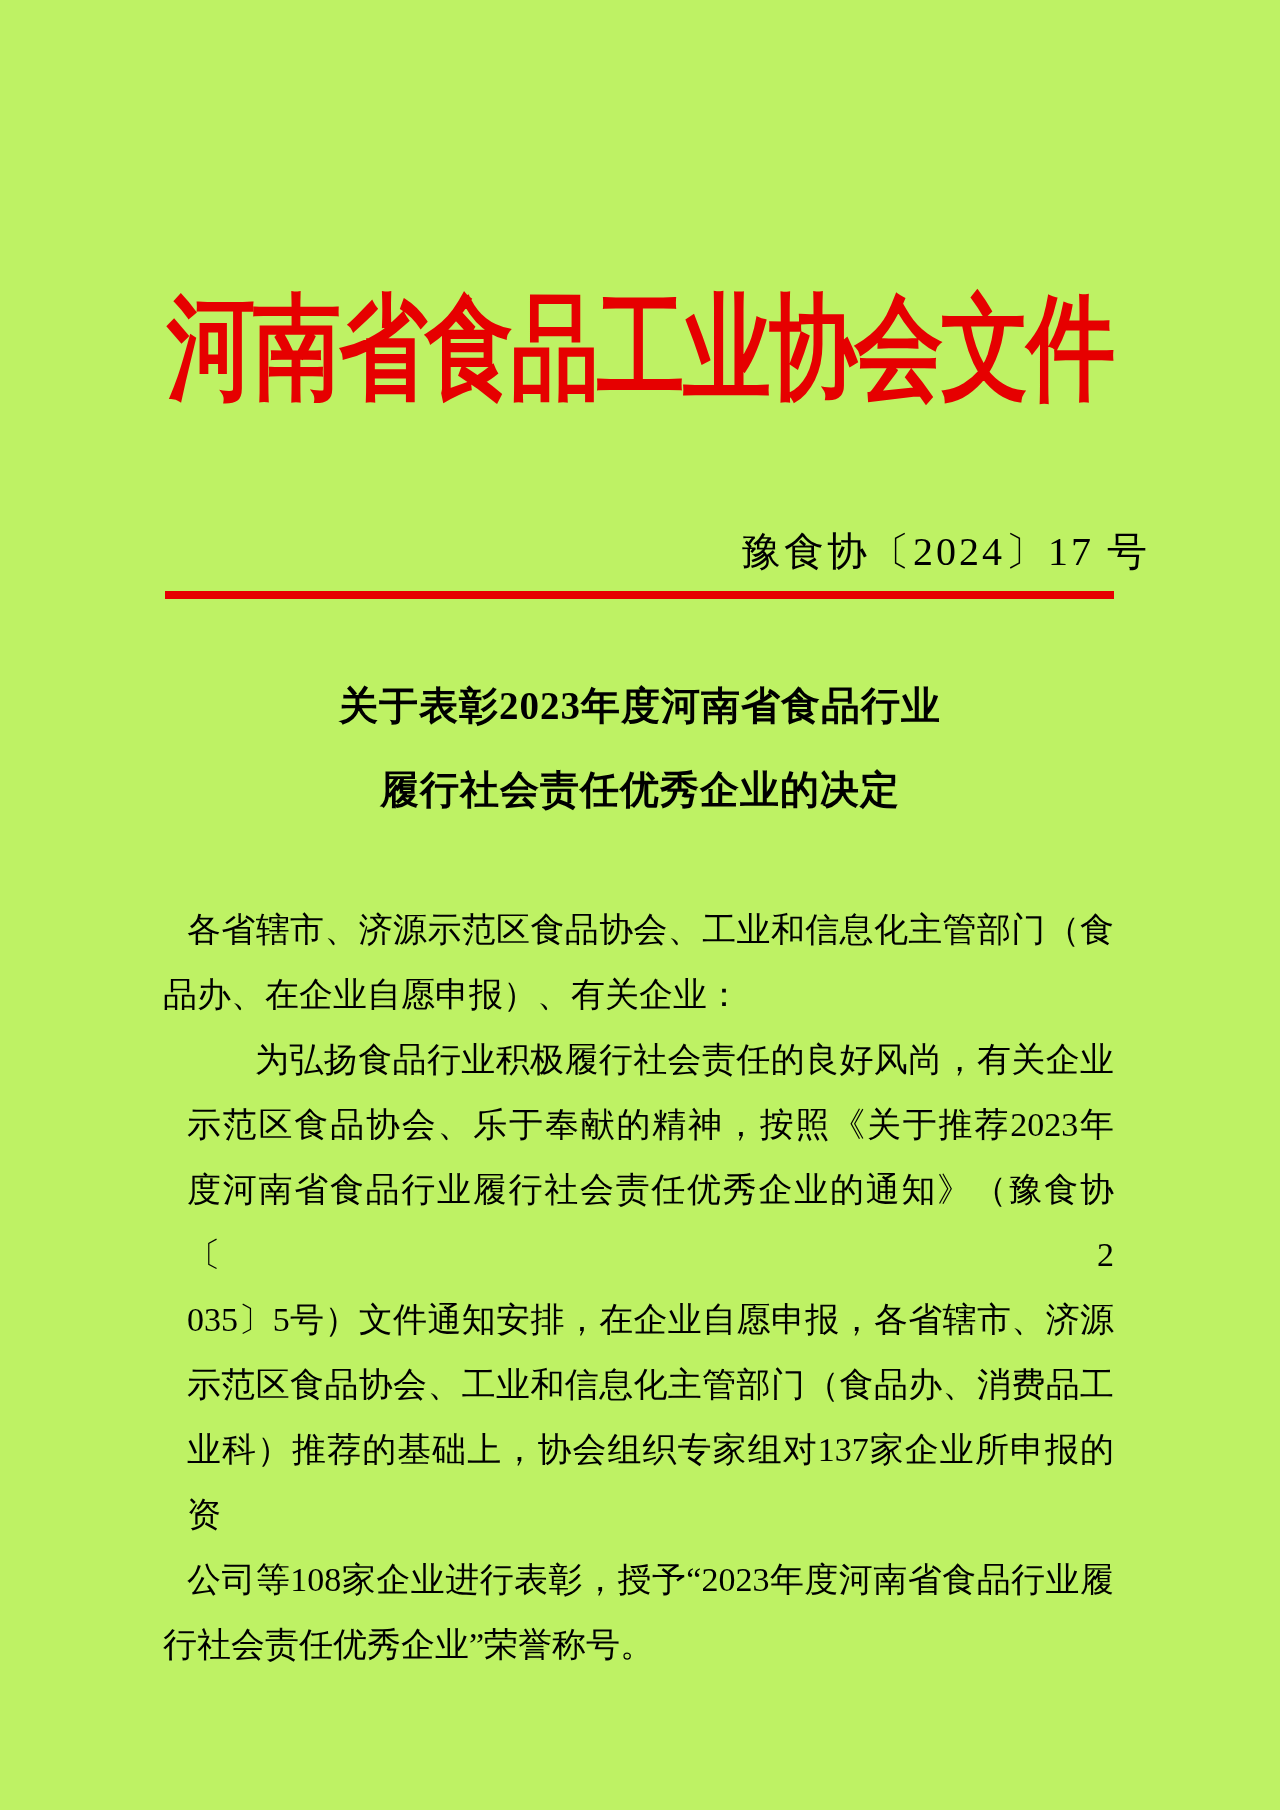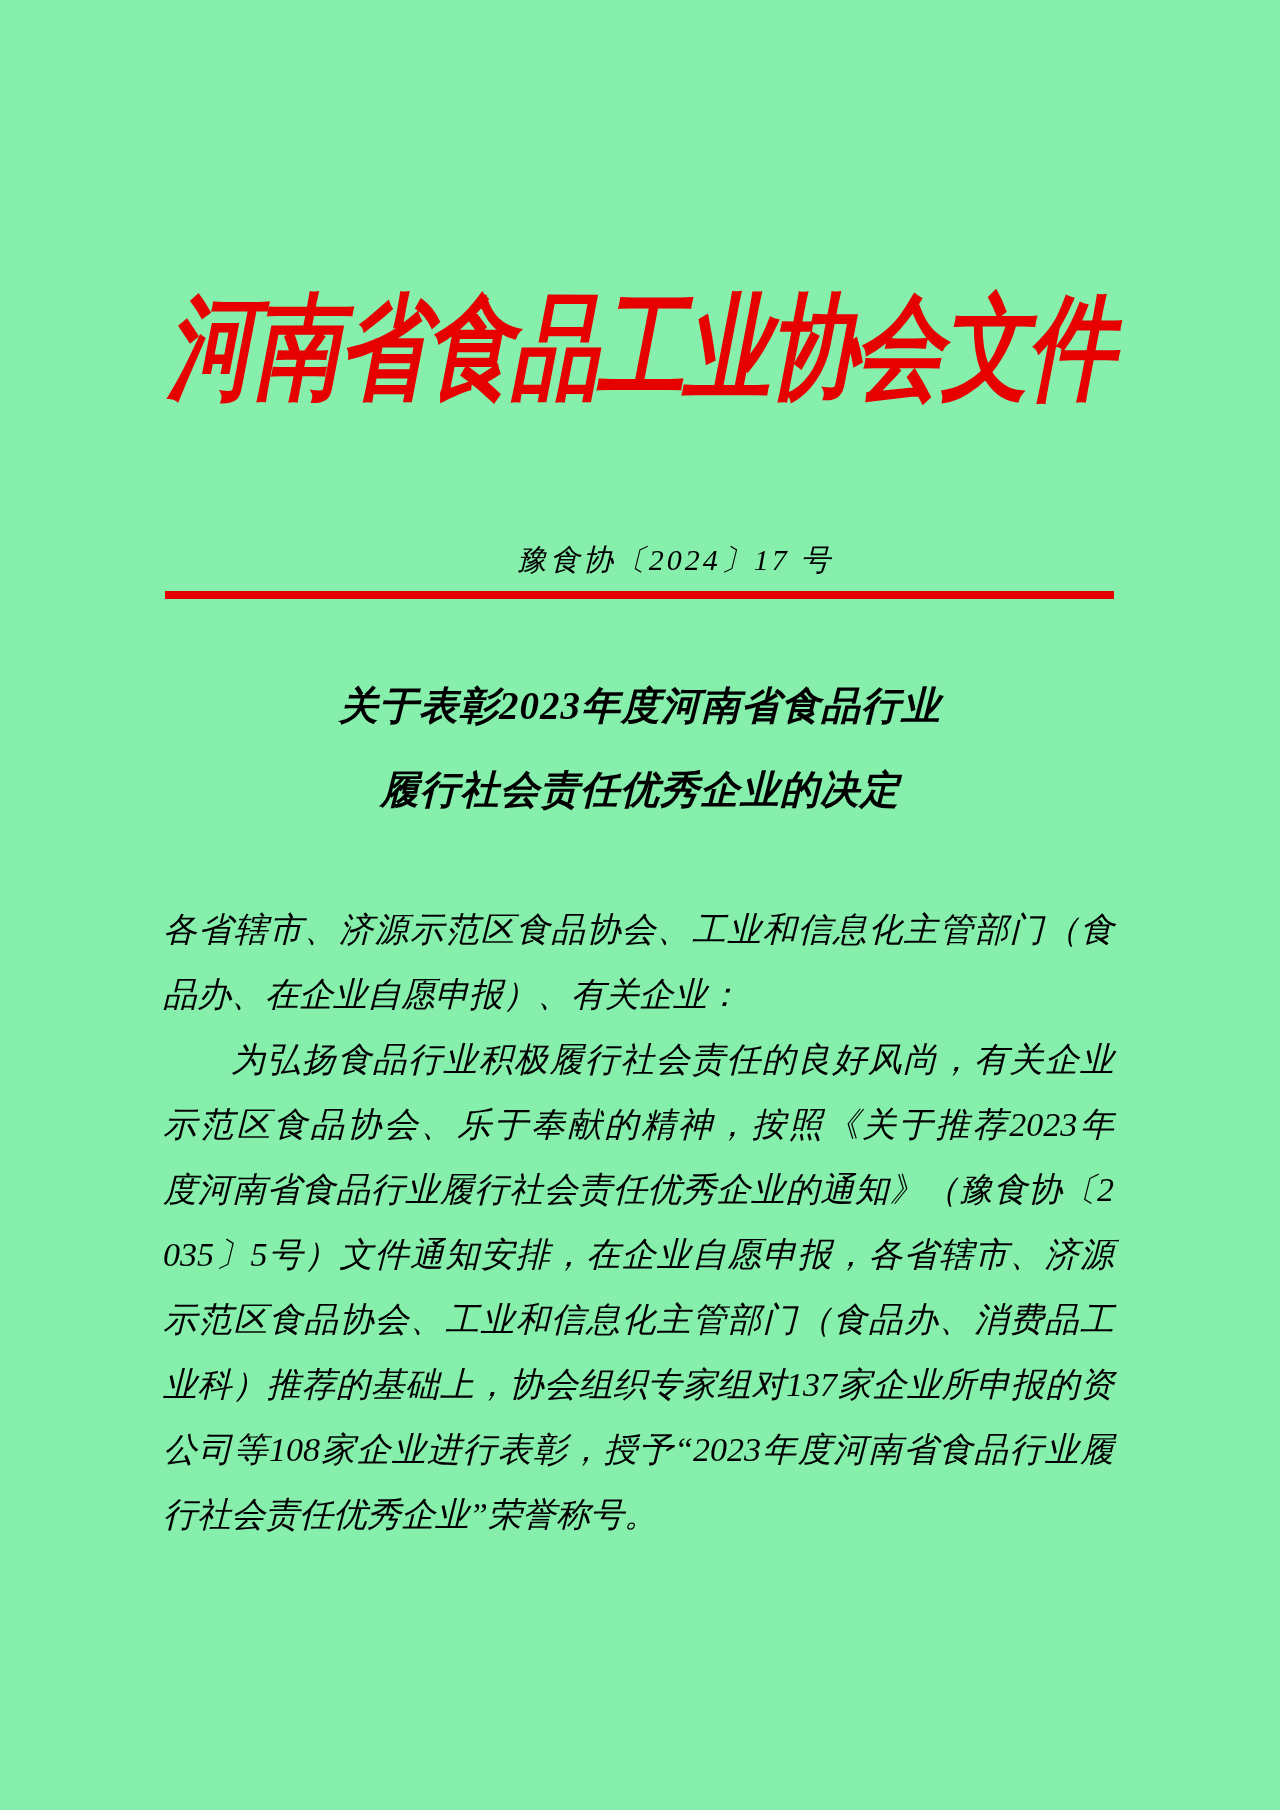--- a/index.html
+++ b/index.html
@@ -6,25 +6,24 @@
     --header-red:#e60000;
     --separator-red:#e60000;
     --text-black:#000000;
   }
   *{margin:0;padding:0;box-sizing:border-box;}
   html,body{background:#ffffff;}
   .page{
     position:relative;
     width:1280px;
     height:1810px;
-    background:#86efac;
+    background:#bef264;
     overflow:hidden;
     font-family:"Liberation Serif","DejaVu Serif",serif;
     color:var(--text-black);
-    font-style:italic;
   }
   
   .org-header{
     position:absolute;
     top:290px;
     left:165px;
     width:950px;
     height:118px;
     display:flex;
     align-items:center;
@@ -37,25 +36,25 @@
     white-space:nowrap;
     letter-spacing:-2px;
     line-height:1;
     transform:scaleY(1.30);
     transform-origin:center;
     font-family:"Liberation Serif","DejaVu Serif",serif;
   }
   
   .doc-number{
     position:absolute;
-    top:540px;
+    top:524px;
     left:200px;
     width:950px;
-    text-align:center;
-    font-size:30px;
+    text-align:right;
+    font-size:40px;
     letter-spacing:3px;
     color:var(--text-black);
     white-space:nowrap;
   }
   
   .red-rule{
     position:absolute;
     top:591px;
     left:165px;
     width:949px;
@@ -87,20 +86,21 @@
     color:var(--text-black);
   }
   .body-line{
     white-space:nowrap;
     text-align:left;
   }
   .body-line.fill{
     white-space:normal;
     text-align:justify;
     text-align-last:justify;
+    margin-left:24px;
   }
   .body-line.indent{
     text-indent:68px;
   }
 </style>
 </head>
 <body>
 
 <div class="page">
 

